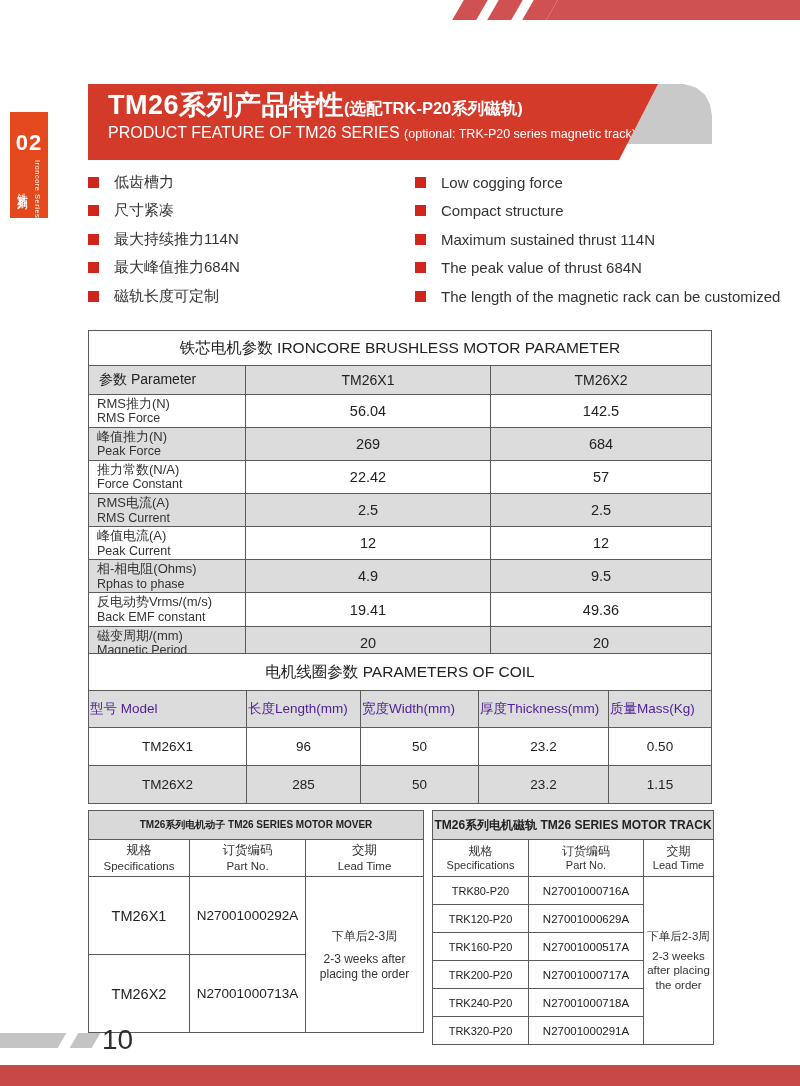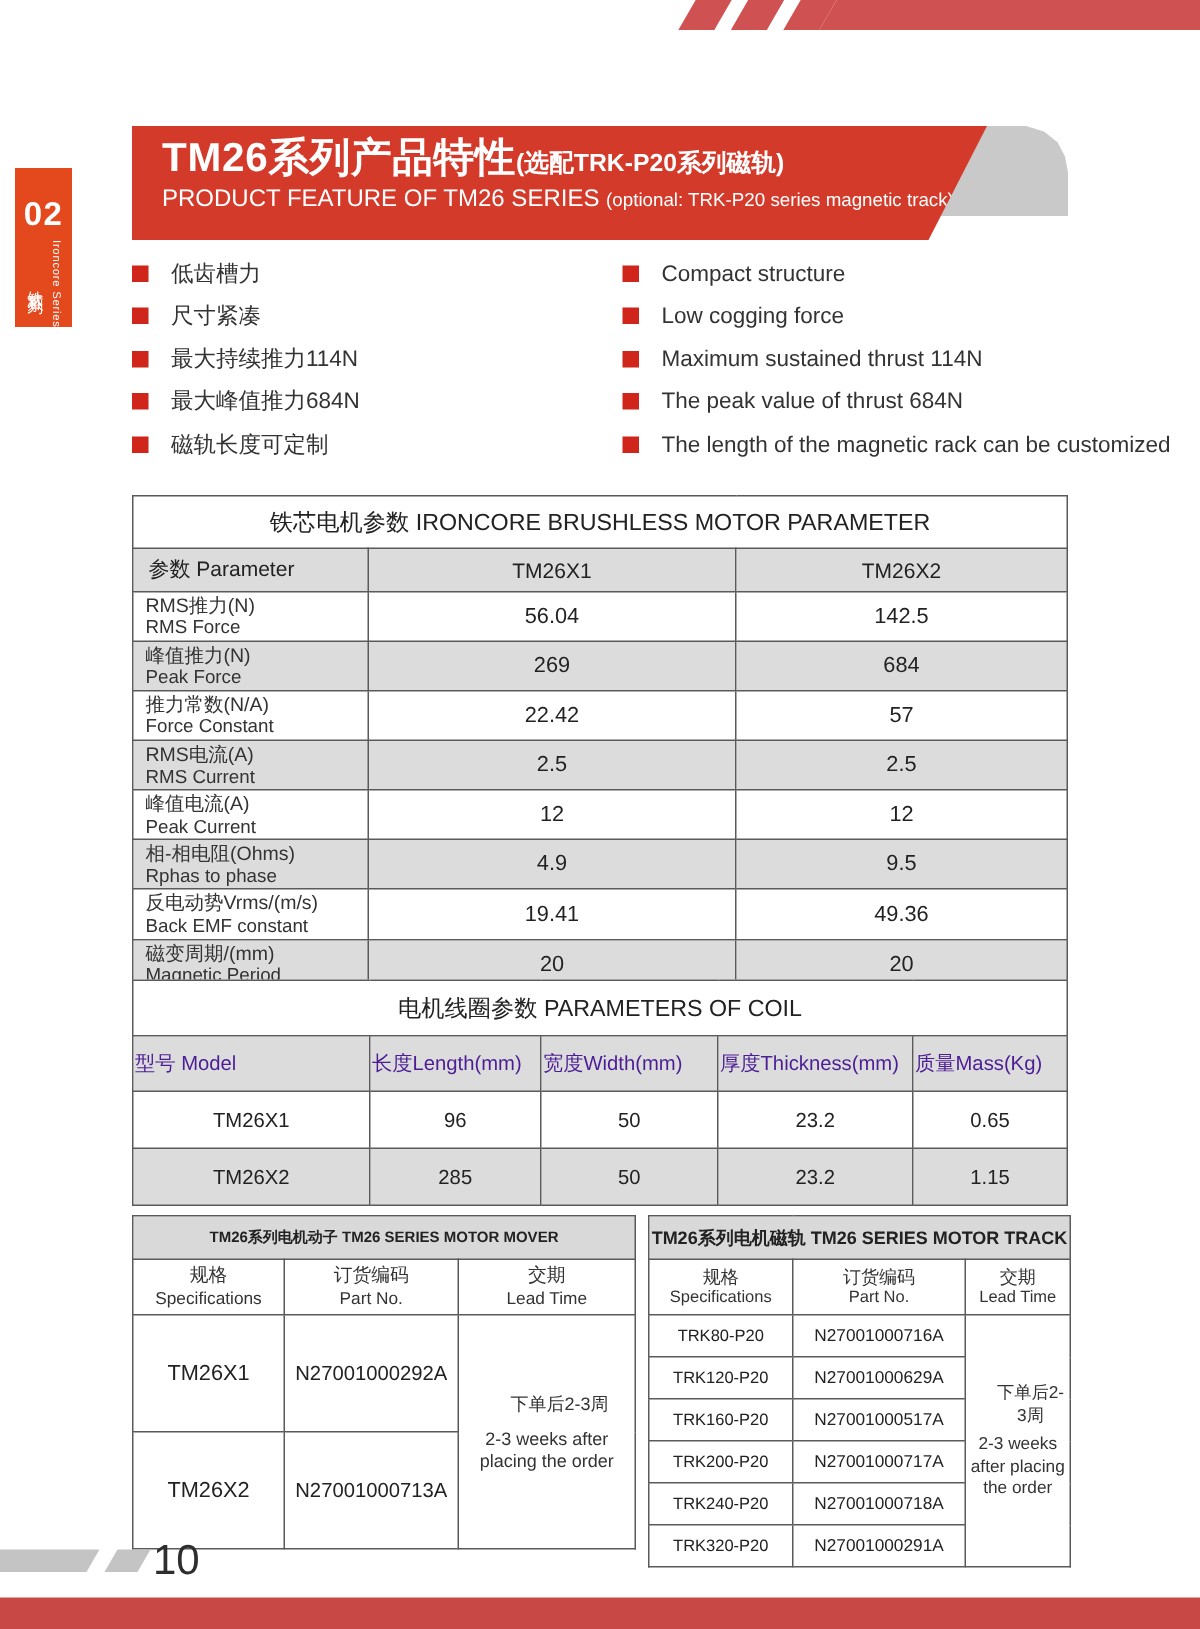--- a/index.html
+++ b/index.html
@@ -72,21 +72,21 @@
   .bt .head-row .hen{display:block;font-size:11.5px;}
   .t4 .head-row .hzh{font-size:12px;}
   .t4 .head-row .hen{font-size:11px;}
   .t3 td{height:75px;text-align:center;}
   .t3 td.spec{font-size:14.5px;color:#222;}
   .t3 td.part{font-size:13.5px;color:#222;}
   .t4 td{height:25px;text-align:center;}
   .t4 td.spec{font-size:11px;color:#222;}
   .t4 td.part{font-size:11.5px;color:#222;}
   td.lead{vertical-align:middle;text-align:center;color:#333;}
-  td.lead .lzh{font-size:12px;margin-bottom:7px;padding-left:17px;}
+  td.lead .lzh{font-size:12px;margin-bottom:7px;}
   td.lead .len{font-size:12px;line-height:1.25;}
   .t4 td.lead .lzh{font-size:11.5px;margin-bottom:5px;}
   .t4 td.lead .len{font-size:11.5px;}
 
   
   .fshape1{position:absolute;top:1033px;left:-12px;width:74px;height:15px;background:#c4c4c4;transform:skewX(-30deg);}
   .fshape2{position:absolute;top:1033px;left:74px;width:22px;height:15px;background:#c4c4c4;transform:skewX(-30deg);}
   .page-num{position:absolute;top:1024px;left:102px;font-size:28px;color:#2e2e2e;}
   .bottom-bar{position:absolute;top:1065px;left:0;width:800px;height:21px;background:#c84845;}
 </style>
@@ -138,25 +138,25 @@
       </div>
     <div class="feat-item">
         <span class="bullet"></span>
         <span class="feat-label">磁轨长度可定制</span>
       </div>
   </div>
 
   <div class="features en">
     <div class="feat-item">
         <span class="bullet"></span>
+        <span class="feat-label">Low cogging force</span>
+      </div>
+    <div class="feat-item">
+        <span class="bullet"></span>
         <span class="feat-label">Compact structure</span>
-      </div>
-    <div class="feat-item">
-        <span class="bullet"></span>
-        <span class="feat-label">Low cogging force</span>
       </div>
     <div class="feat-item">
         <span class="bullet"></span>
         <span class="feat-label">Maximum sustained thrust 114N</span>
       </div>
     <div class="feat-item">
         <span class="bullet"></span>
         <span class="feat-label">The peak value of thrust 684N</span>
       </div>
     <div class="feat-item">
@@ -264,21 +264,21 @@
       <th>长度Length(mm)</th>
       <th>宽度Width(mm)</th>
       <th>厚度Thickness(mm)</th>
       <th>质量Mass(Kg)</th>
     </tr>
     <tr>
       <td>TM26X1</td>
       <td>96</td>
       <td>50</td>
       <td>23.2</td>
-      <td>0.65</td>
+      <td>0.50</td>
     </tr>
     <tr class="alt">
       <td>TM26X2</td>
       <td>285</td>
       <td>50</td>
       <td>23.2</td>
       <td>1.15</td>
     </tr>
   </tbody>
     </table>

